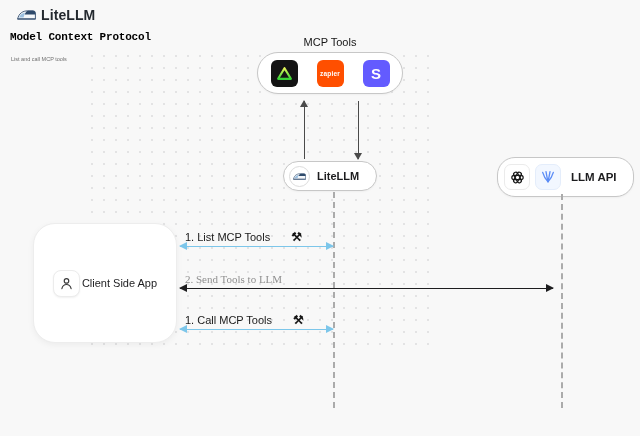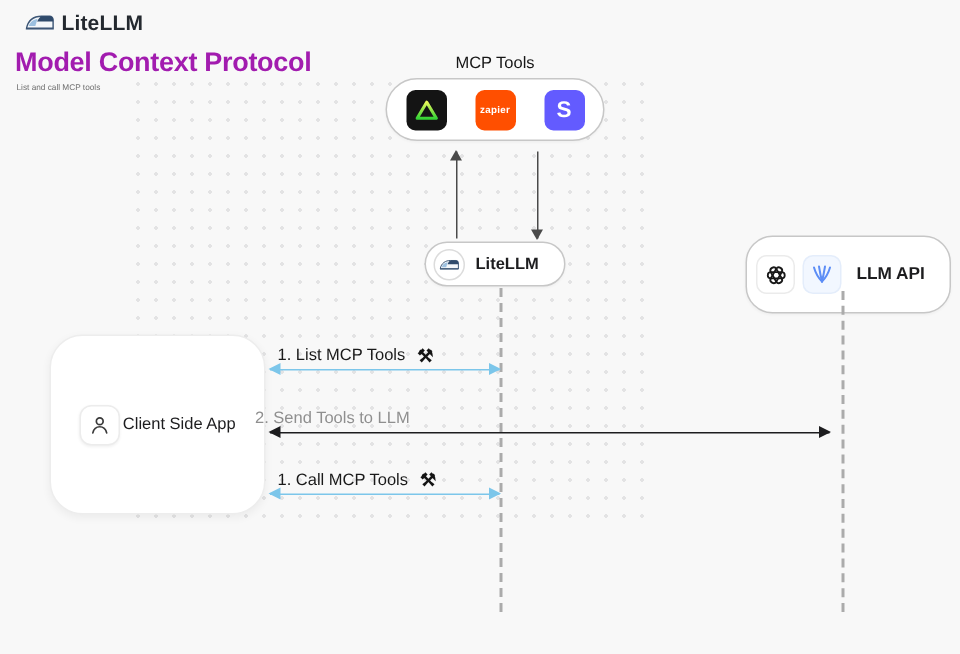--- a/index.html
+++ b/index.html
@@ -13,21 +13,21 @@
   }
   .dot-grid {
     position:absolute; left:86px; top:50px; width:348px; height:300px;
     background-image:radial-gradient(circle,#e3e3e4 1.1px, transparent 1.1px);
     background-size:12px 12px;
   }
   
   .brand { position:absolute; left:17px; top:7px; display:flex; align-items:center; gap:5px; }
   .brand .logo { width:19px; height:14px; }
   .brand .name { font-size:14px; font-weight:600; color:#24292f; letter-spacing:.1px; }
-  .title { position:absolute; left:10px; top:31px; font-size:18px; font-weight:700; color:#a21caf; letter-spacing:-.2px; }
+  .title { position:absolute; left:10px; top:31px; font-size:11px; font-weight:700; color:#000000; letter-spacing:-.2px;font-family:Liberation Mono, monospace; }
   .subtitle { position:absolute; left:11px; top:56px; font-size:5.5px; color:#6f6f6f; }
 
   
   .mcp-label { position:absolute; left:257px; top:36px; width:146px; text-align:center; font-size:11px; font-weight:400; color:#161616; }
   .mcp-box {
     position:absolute; left:257px; top:52px; width:146px; height:42px;
     background:#fff; border:1px solid #c7c7c7; border-radius:21px;
     display:flex; align-items:center; justify-content:center; gap:19px;
     box-shadow:0 1px 2px rgba(0,0,0,.04);
   }
@@ -45,21 +45,21 @@
   .vh-up { position:absolute; left:-5px; top:-1px; width:0; height:0;
     border-left:4.5px solid transparent; border-right:4.5px solid transparent; border-bottom:7px solid #4a4a4a; }
   .vh-down { position:absolute; left:-5px; bottom:-1px; width:0; height:0;
     border-left:4.5px solid transparent; border-right:4.5px solid transparent; border-top:7px solid #4a4a4a; }
 
   
   .node { position:absolute; background:#fff; border:1px solid #c7c7c7; display:flex; align-items:center; box-shadow:0 1px 2px rgba(0,0,0,.04); }
   .litellm-node { left:283px; top:161px; width:94px; height:30px; border-radius:15px; padding-left:5px; gap:7px; }
   .litellm-node .round-icon { width:21px; height:21px; border-radius:50%; border:1px solid #dcdcdc; background:#fff; display:flex; align-items:center; justify-content:center; }
   .node-label { font-size:11px; font-weight:600; color:#1d1d1f; }
-  .llm-node { left:497px; top:157px; width:137px; height:52px; border-radius:18px; padding-left:6px; gap:5px; }
+  .llm-node { left:497px; top:157px; width:137px; height:40px; border-radius:18px; padding-left:6px; gap:5px; }
   .sq-icon { width:26px; height:26px; border-radius:7px; border:1px solid #ebebeb; display:flex; align-items:center; justify-content:center; background:#fff; }
   .sq-blue { background:#f2f7ff; border-color:#e4edfb; }
   .llm-node .node-label { margin-left:5px; font-size:11.5px; }
 
   
   .client-box {
     position:absolute; left:33px; top:223px; width:144px; height:120px;
     background:#fff; border:1px solid #ededed; border-radius:22px;
     box-shadow:0 2px 6px rgba(0,0,0,.05);
     display:flex; align-items:center; justify-content:center; gap:2px;
@@ -81,23 +81,23 @@
   .blue-arrow { border-top-color:#7cc6ea; color:#7cc6ea; }
   .blue-arrow .head-l { border-right-color:#7cc6ea; }
   .blue-arrow .head-r { border-left-color:#7cc6ea; }
   .black-arrow { border-top-color:#1d1d1f; color:#1d1d1f; }
   .black-arrow .head-l { border-right-color:#1d1d1f; }
   .black-arrow .head-r { border-left-color:#1d1d1f; }
   .a1 { left:180px; top:246px; width:153px; }
   .a2 { left:180px; top:288px; width:373px; }
   .a3 { left:180px; top:329px; width:153px; }
 
-  .step-label { position:absolute; font-size:11px; font-weight:500; color:#1a1a1a; display:flex; align-items:center; gap:8px; white-space:nowrap; }
+  .step-label { position:absolute; font-size:11px; font-weight:500; color:#1a1a1a; display:flex; align-items:center; gap:21px; white-space:nowrap; }
   .sl1 { left:185px; top:231px; }
-  .sl2 { left:170px; top:273px; color:#8f8f8f; }
+  .sl2 { left:185px; top:273px; color:#8f8f8f;font-family:Liberation Serif, serif; }
   .sl3 { left:185px; top:314px; }
   .tools-glyph { font-size:12px; font-weight:700; color:#141414; line-height:1; }
 </style>
 </head>
 <body>
 
 <div class="dot-grid"></div>
 
 <div class="brand">
   <svg class="logo" viewBox="0 0 32 20">

